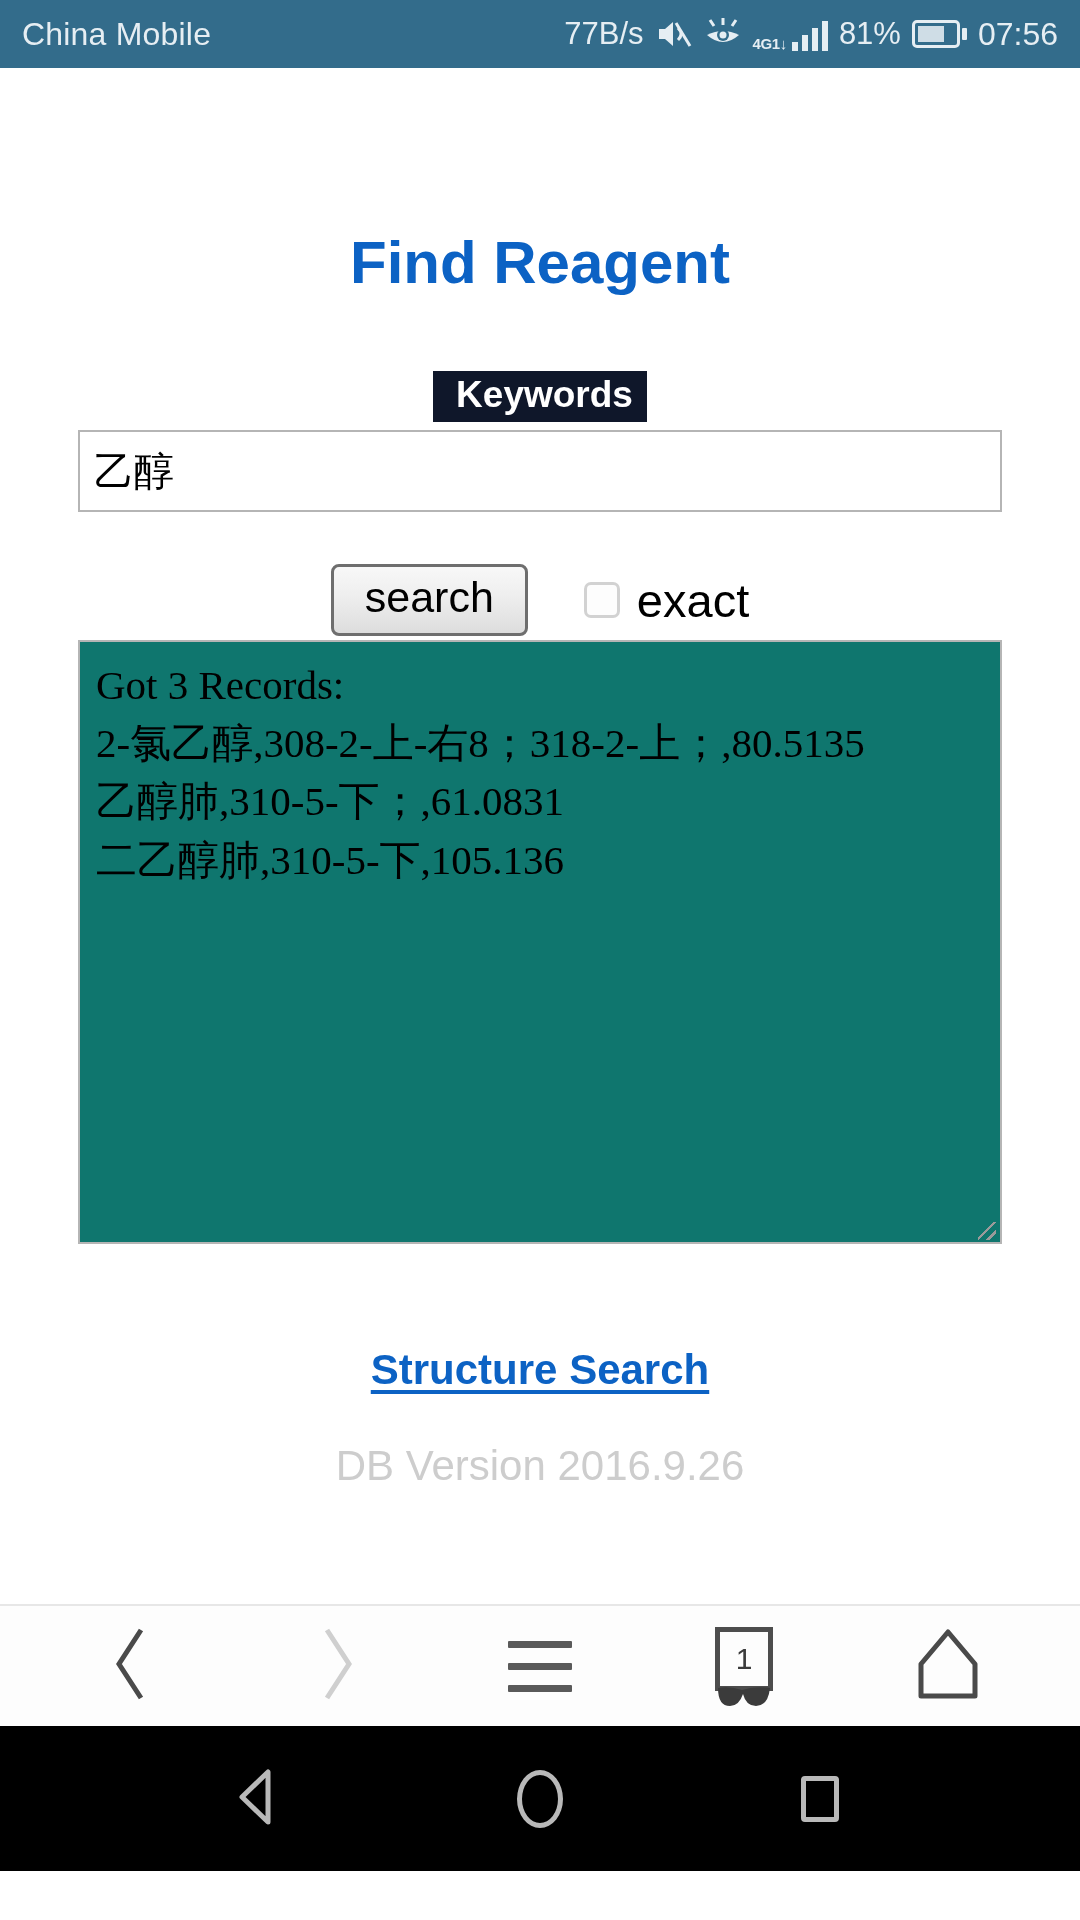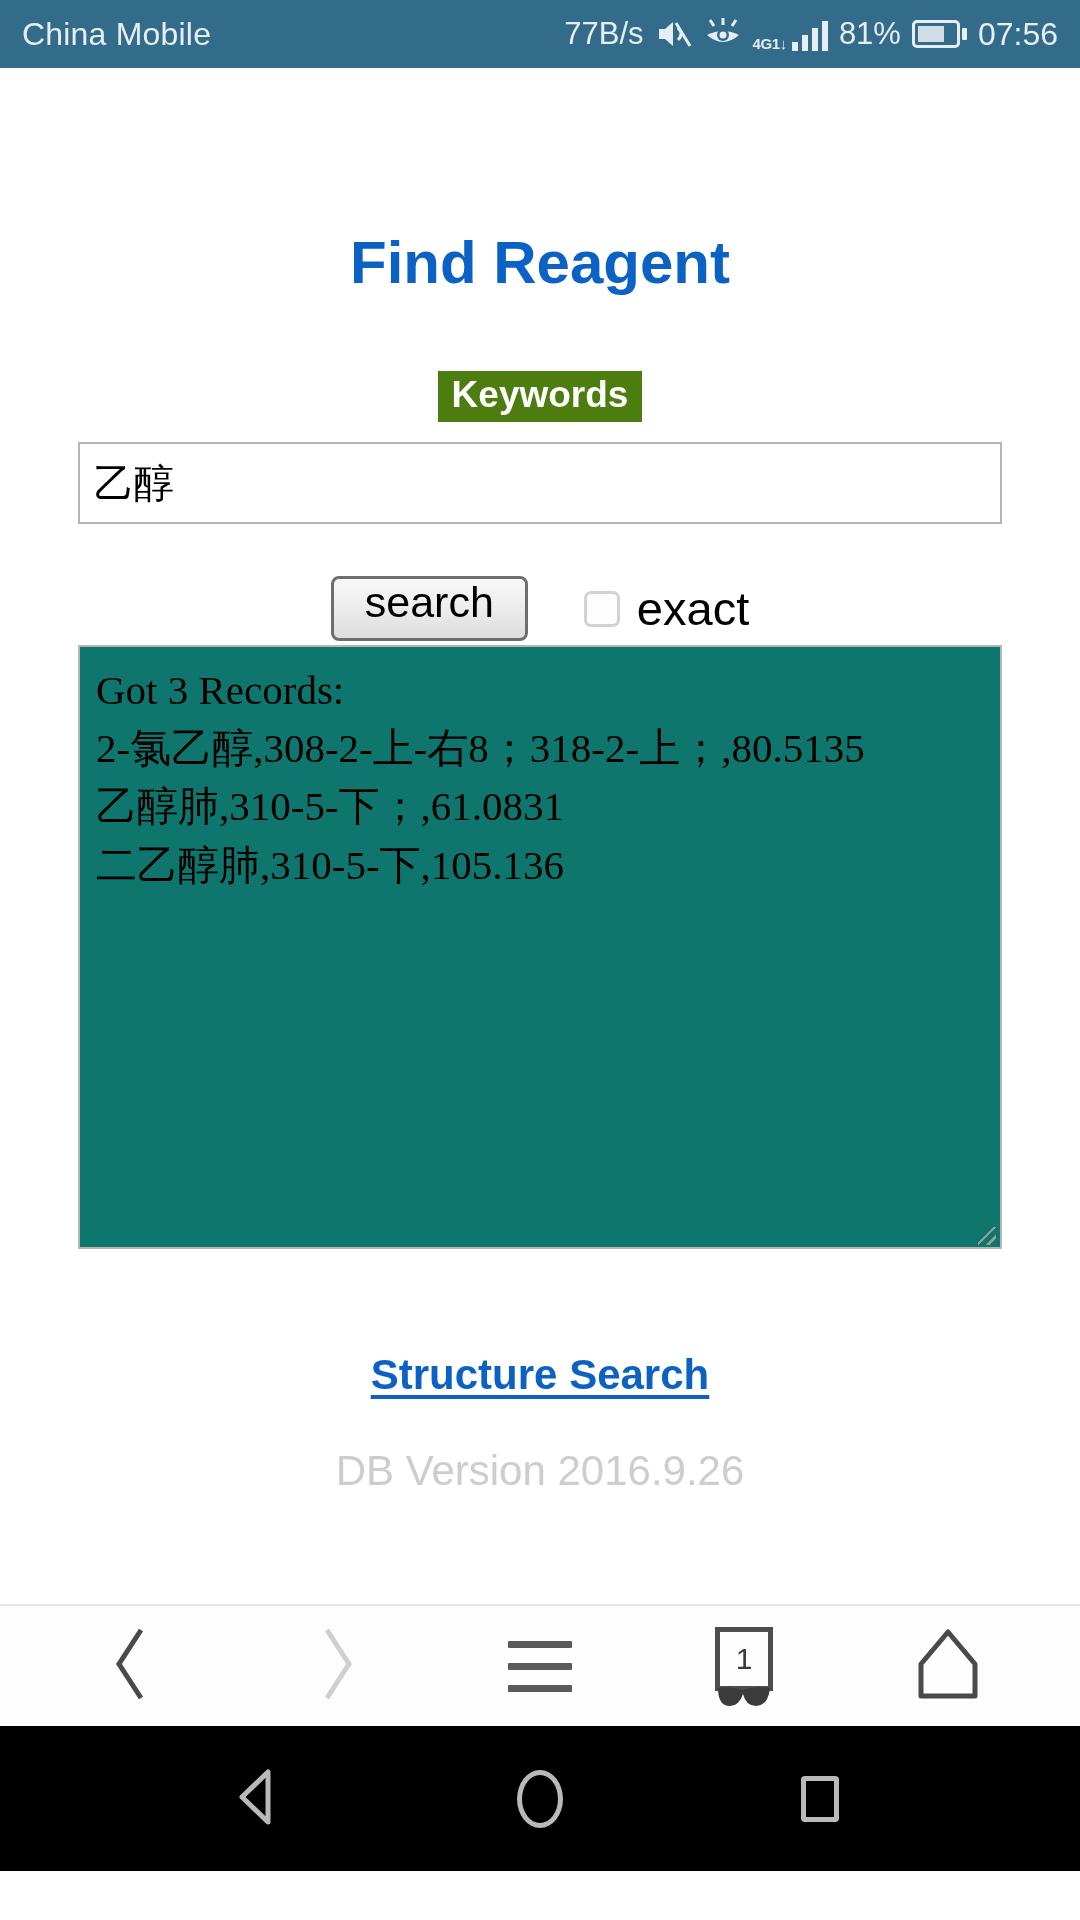--- a/index.html
+++ b/index.html
@@ -118,30 +118,30 @@
     padding-top: 165px;
     line-height: 1;
   }
 
   .badge-row {
     text-align: center;
     margin-top: 78px;
   }
   .badge {
     display: inline-block;
-    background: #4d7c0f;
+    background: #0f172a;
     color: #ffffff;
     font-size: 37px;
     font-weight: bold;
-    padding: 5px 14px 9px 14px;
+    padding: 5px 14px 9px 23px;
     line-height: 1;
   }
 
   .field-wrap {
-    margin: 16px 78px;
+    margin: 4px 78px;
     padding-top: 4px;
   }
   .text-input {
     width: 100%;
     box-sizing: border-box;
     height: 82px;
     border: 2px solid #b5b5b5;
     background: #ffffff;
     font-family: "DejaVu Sans", sans-serif;
     font-size: 40px;
@@ -158,21 +158,21 @@
     gap: 56px;
     margin-top: 52px;
   }
   .search-btn {
     font-family: "Liberation Sans", sans-serif;
     font-size: 43px;
     color: #000;
     background: linear-gradient(to bottom, #f8f8f8 0%, #eeeeee 45%, #dddddd 100%);
     border: 3px solid #6e6e6e;
     border-radius: 8px;
-    padding: 2px 31px 14px 31px;
+    padding: 9px 31px 14px 31px;
     line-height: 1;
     cursor: pointer;
   }
   .exact-wrap {
     display: flex;
     align-items: center;
     gap: 17px;
   }
   .cbox {
     width: 36px;

